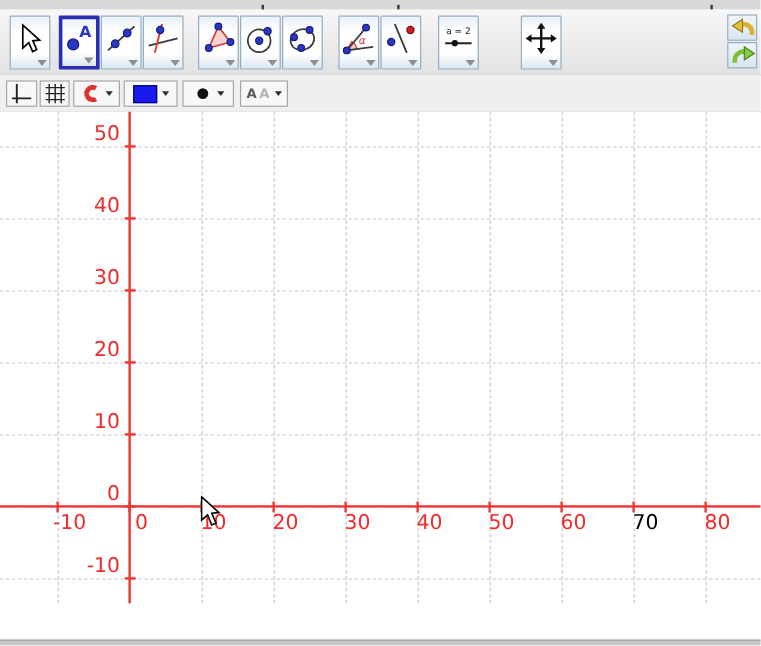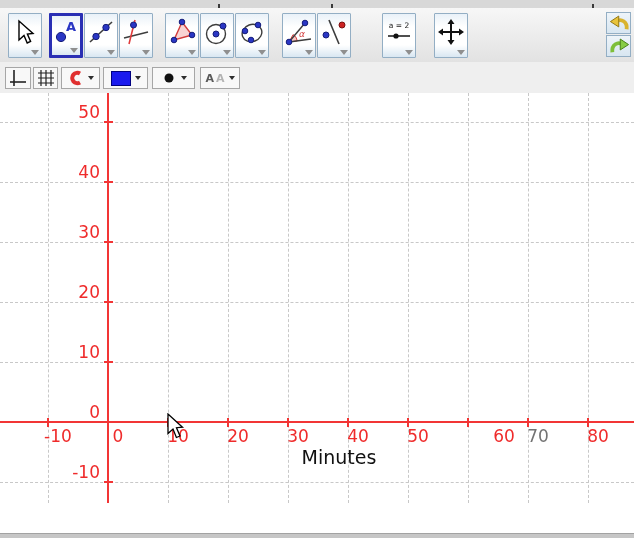--- a/index.html
+++ b/index.html
@@ -153,21 +153,21 @@
     <div class="tbtn" style="left:317px">
       <svg width="28" height="28" viewBox="0 0 28 28">
         <line x1="9" y1="2" x2="19" y2="26" stroke="#3c3c3c" stroke-width="1.6"></line>
         <circle cx="6" cy="17" r="3" fill="#2a36c4" stroke="#151d7a"></circle>
         <circle cx="22" cy="7" r="3" fill="#cc2222" stroke="#7a1010"></circle>
       </svg>
         <span class="dd"></span>
     </div>
 
 
-    <div class="tbtn" style="left:382px">
+    <div class="tbtn" style="left:365px">
       <svg width="28" height="28" viewBox="0 0 28 28">
         <text x="14" y="10" text-anchor="middle" font-size="7.5" fill="#222">a = 2</text>
         <line x1="3" y1="18" x2="25" y2="18" stroke="#222" stroke-width="1.6"></line>
         <circle cx="11" cy="18" r="2.6" fill="#111"></circle>
       </svg>
         <span class="dd"></span>
     </div>
 
     <div class="tbtn" style="left:434px">
       <svg width="28" height="28" viewBox="0 0 28 28">
@@ -222,21 +222,20 @@
     <div class="sbtn" style="left:200px;width:40px">
       <span class="aa1">A</span>
         <span class="aa2">A</span>
       <span class="sdd"></span>
     </div>
   </div>
 
   <div class="gview">
     <div class="axisx" style="background: rgb(242, 53, 53);"></div>
     <div class="axisy" style="background: rgb(242, 53, 53);"></div>
-    <div class="axtitle" style="left:339px;top:353px;transform:translateX(-50%)">Minutes</div>
     <svg class="cursor" width="18" height="27" viewBox="0 0 18 27">
       <path d="M1,1 L1,20.5 L6,16 L9.4,24.5 L13,23 L9.5,14.7 L15.5,14.2 Z" fill="#ffffff" stroke="#000" stroke-width="1.3"></path>
     </svg>
   <div class="vgrid" style="left: 48px; border-left-color: rgb(200, 200, 200);"></div>
       <div class="xtick" style="left: 47px; background: rgb(242, 53, 53);"></div>
       <div class="xlab" style="left: 58px; color: rgb(239, 43, 43);">-10</div>
       <div class="vgrid" style="left: 108px; border-left-color: rgb(200, 200, 200);"></div>
       <div class="xtick" style="left: 107px; background: rgb(242, 53, 53);"></div>
       <div class="xlab" style="left: 118px; color: rgb(239, 43, 43);">0</div>
       <div class="vgrid" style="left: 168px; border-left-color: rgb(200, 200, 200);"></div>
@@ -249,24 +248,24 @@
       <div class="xtick" style="left: 287px; background: rgb(242, 53, 53);"></div>
       <div class="xlab" style="left: 298px; color: rgb(239, 43, 43);">30</div>
       <div class="vgrid" style="left: 348px; border-left-color: rgb(200, 200, 200);"></div>
       <div class="xtick" style="left: 347px; background: rgb(242, 53, 53);"></div>
       <div class="xlab" style="left: 358px; color: rgb(239, 43, 43);">40</div>
       <div class="vgrid" style="left: 408px; border-left-color: rgb(200, 200, 200);"></div>
       <div class="xtick" style="left: 407px; background: rgb(242, 53, 53);"></div>
       <div class="xlab" style="left: 418px; color: rgb(239, 43, 43);">50</div>
       <div class="vgrid" style="left: 468px; border-left-color: rgb(200, 200, 200);"></div>
       <div class="xtick" style="left: 467px; background: rgb(242, 53, 53);"></div>
-      <div class="xlab" style="left: 478px; color: rgb(239, 43, 43); margin-left: 26px;">60</div>
+      <div class="xlab" style="left: 478px; color: rgb(239, 43, 43);">60</div>
       <div class="vgrid" style="left: 528px; border-left-color: rgb(200, 200, 200);"></div>
       <div class="xtick" style="left: 527px; background: rgb(242, 53, 53);"></div>
-      <div class="xlab" style="left: 538px; color: #737373;">70</div>
+      <div class="xlab" style="left: 538px; color: #000000;">70</div>
       <div class="vgrid" style="left: 588px; border-left-color: rgb(200, 200, 200);"></div>
       <div class="xtick" style="left: 587px; background: rgb(242, 53, 53);"></div>
       <div class="xlab" style="left: 598px; color: rgb(239, 43, 43);">80</div>
       <div class="hgrid" style="top: 389px; border-top-color: rgb(200, 200, 200);"></div>
       <div class="ytick" style="top: 388px; background: rgb(242, 53, 53);"></div>
       <div class="ylab" style="top: 370px; color: rgb(239, 43, 43);">-10</div>
       <div class="hgrid" style="top: 329px; border-top-color: rgb(200, 200, 200);"></div>
       <div class="ytick" style="top: 328px; background: rgb(242, 53, 53);"></div>
       <div class="ylab" style="top: 310px; color: rgb(239, 43, 43);">0</div>
       <div class="hgrid" style="top: 269px; border-top-color: rgb(200, 200, 200);"></div>

